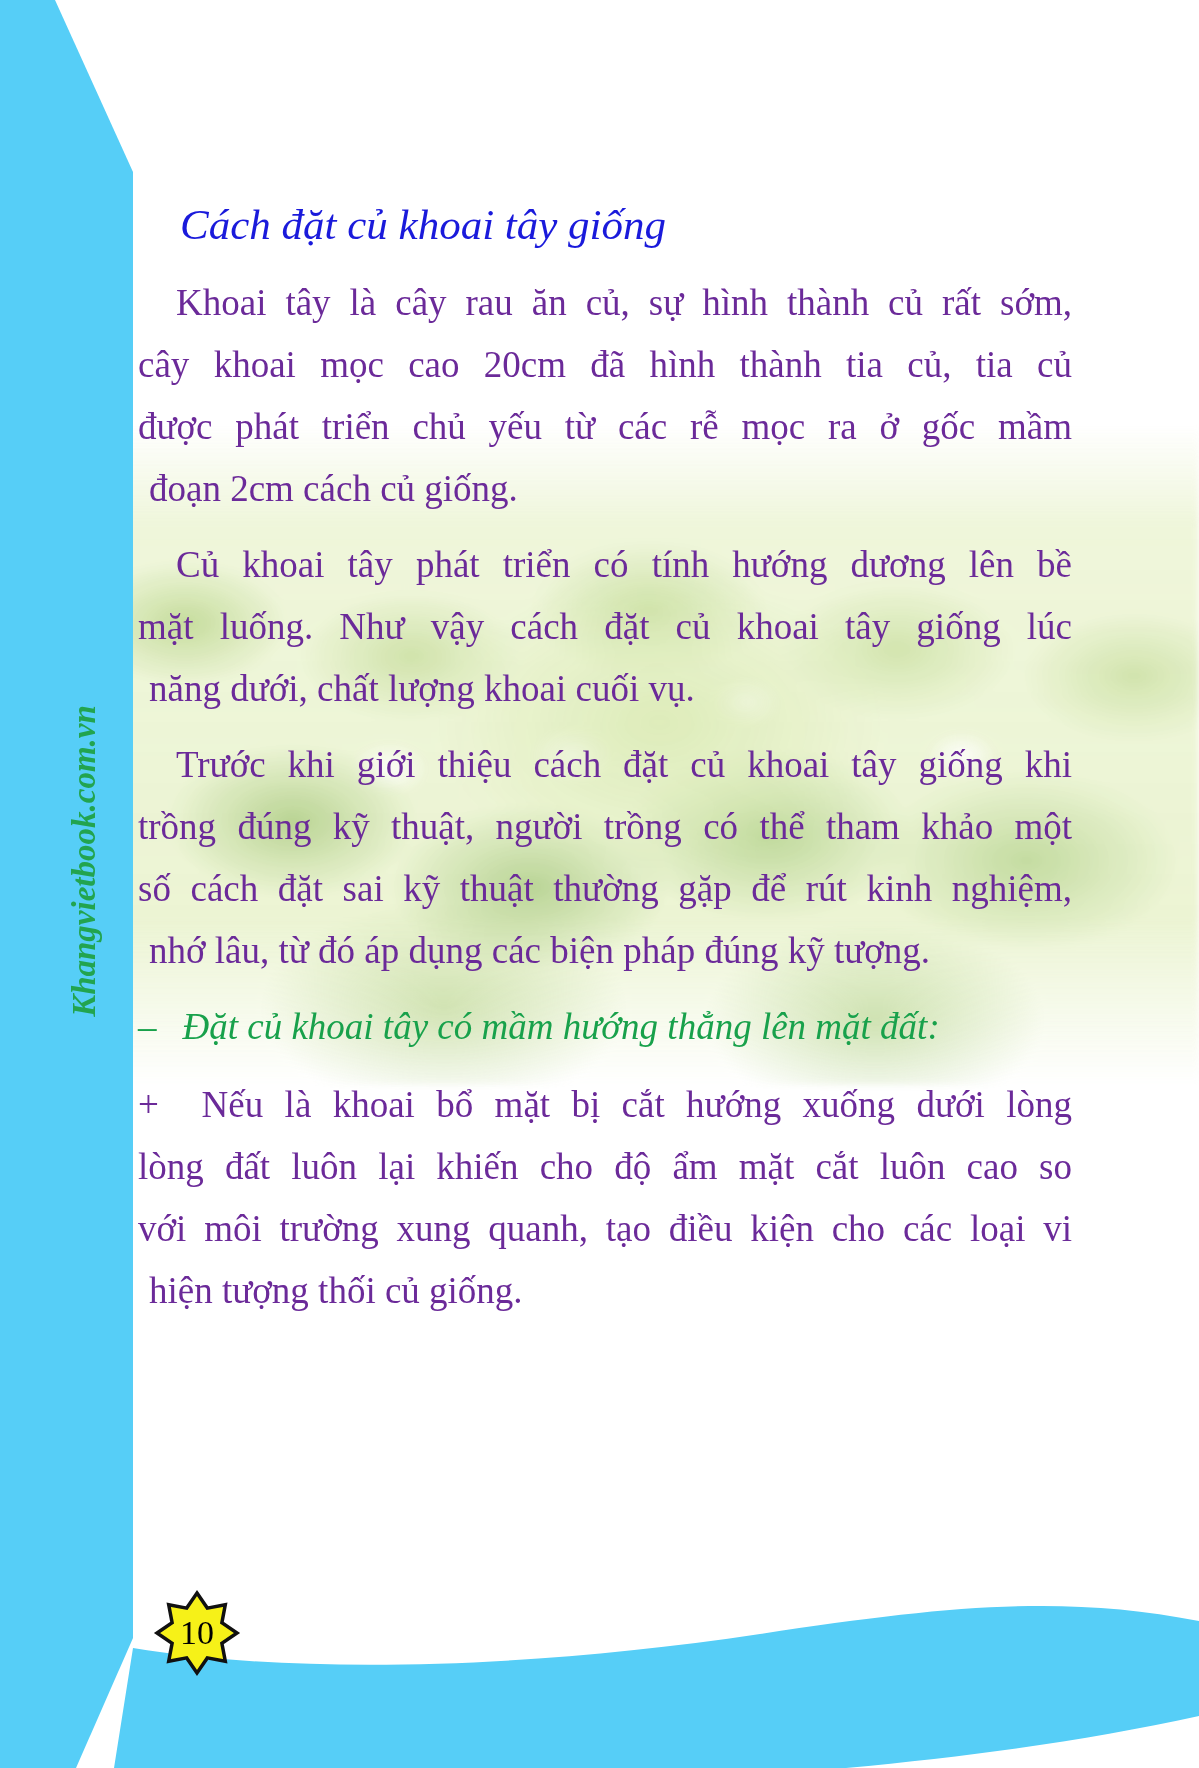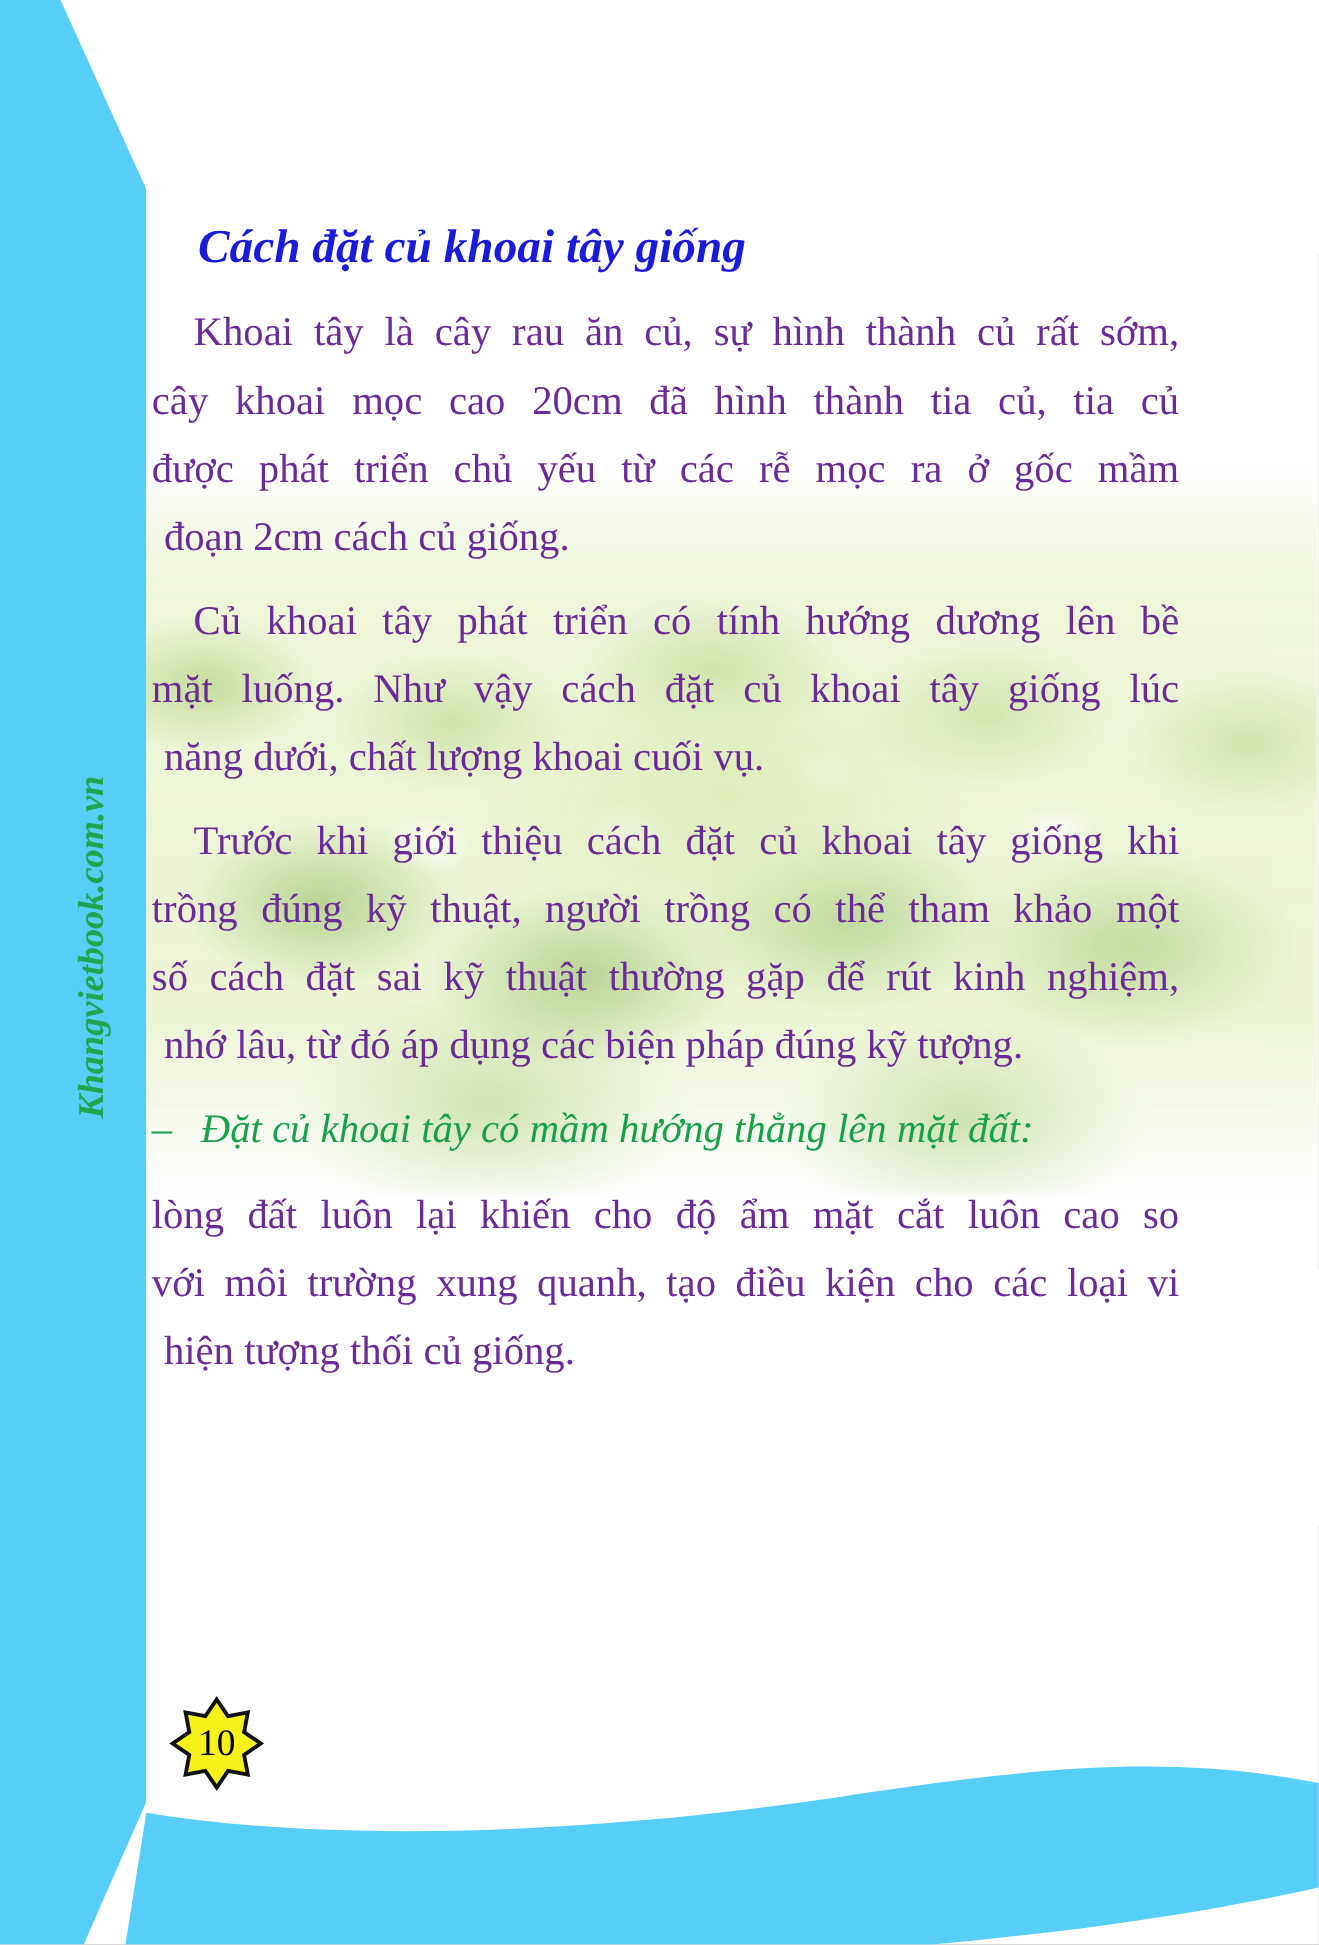--- a/index.html
+++ b/index.html
@@ -49,38 +49,38 @@
     font-style:italic;font-weight:bold;font-size:33px;
     color:#22a44f;z-index:3;white-space:nowrap;
   }
   
   .wave-svg{position:absolute;left:0;top:0;z-index:2;pointer-events:none;}
   
   .content{
     position:absolute;left:138px;top:196px;width:934px;z-index:3;
   }
   .title{
-    font-size:43px;line-height:58px;font-weight:bold;font-style:italic;
+    font-size:43px;line-height:58px;font-weight:normal;font-style:italic;
     color:#1a1adb;margin:0 0 18px 0;padding-left:42px;
   }
   .para{margin:0 0 14px 0;color:#6b2a99;font-size:37px;line-height:62px;}
   .bline{text-align:justify;text-align-last:justify;}
   .bline.end{text-align-last:left;margin-left:11px;}
   .bline.indent{padding-left:38px;}
   .bullet-line{
     display:flex;gap:26px;align-items:baseline;
     color:#18a14b;font-style:italic;font-size:37px;line-height:62px;
     margin:0 0 16px 0;
   }
   .red-line{
     color:#fb0f0f;font-size:37px;line-height:62px;
     margin:0 0 16px 0;padding-left:38px;
   }
   
-  .star-badge{position:absolute;left:152px;top:1540px;width:90px;height:90px;z-index:4;}
+  .star-badge{position:absolute;left:152px;top:1588px;width:90px;height:90px;z-index:4;}
   .star-badge svg{display:block;}
   .star-num{
     position:absolute;left:0;top:0;width:90px;height:90px;
     display:flex;align-items:center;justify-content:center;
     font-size:34px;color:#000;font-family:"Liberation Serif","DejaVu Serif",serif;
   }
 </style>
 </head>
 <body>
 
@@ -122,20 +122,21 @@
     </div>
 
     <div class="bullet-line">
       <span>–</span>
       <span>Đặt củ khoai tây có mầm hướng thẳng lên mặt đất:</span>
     </div>
 
     <div class="red-line"></div>
 
     <div class="para">
+      <div class="bline">+&nbsp; Nếu là khoai bổ mặt bị cắt hướng xuống dưới lòng</div>
       <div class="bline">lòng đất luôn lại khiến cho độ ẩm mặt cắt luôn cao so</div>
       <div class="bline">với môi trường xung quanh, tạo điều kiện cho các loại vi</div>
       <div class="bline end">hiện tượng thối củ giống.</div>
     </div>
 
   </div>
 
   <div class="star-badge">
     <svg width="90" height="90" viewBox="0 0 90 90">
       <polygon points="45,5 55.3,20.1 73.3,16.7 69.9,34.7 85,45 69.9,55.3 73.3,73.3 55.3,69.9 45,85 34.7,69.9 16.7,73.3 20.1,55.3 5,45 20.1,34.7 16.7,16.7 34.7,20.1" fill="#f6f118" stroke="#111111" stroke-width="3.5"></polygon>

